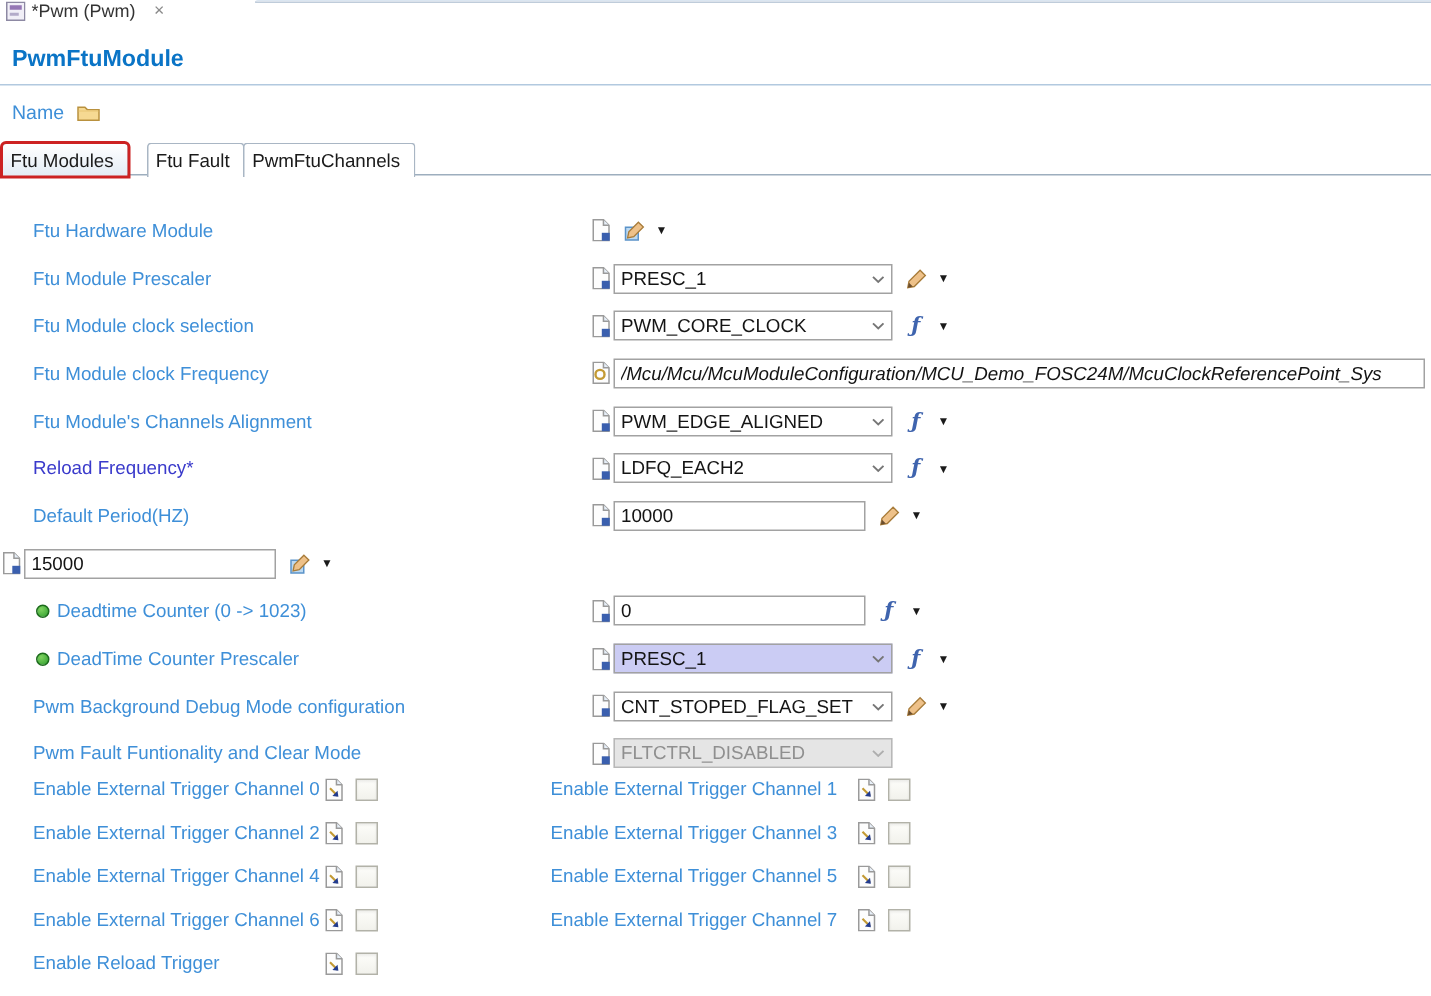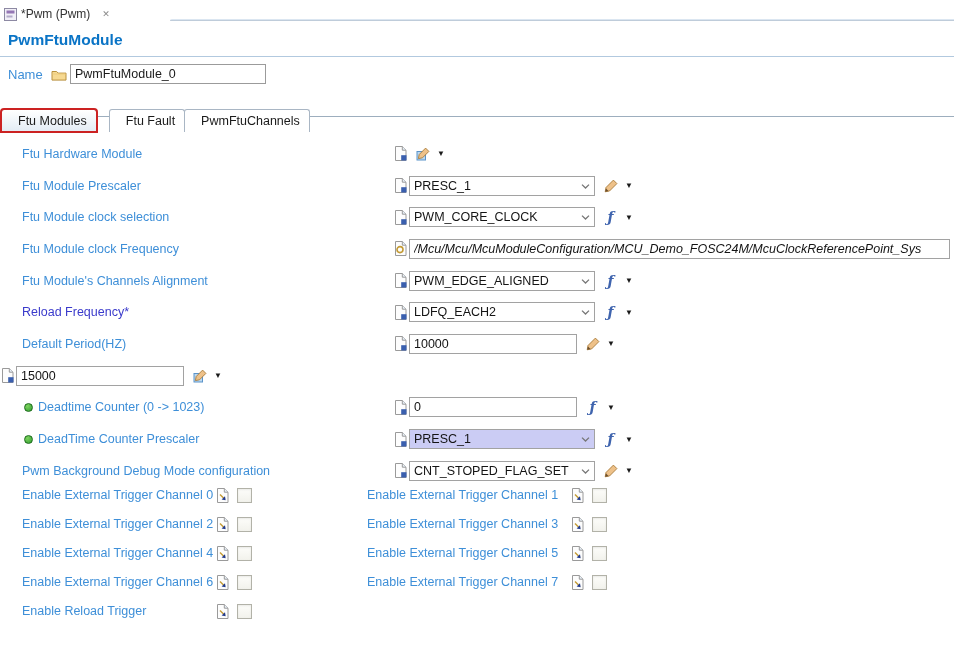--- a/index.html
+++ b/index.html
@@ -1,20 +1,20 @@
 <!DOCTYPE html>
 <html style="--label-blue: #3e8fd8; --title-blue: #0a74c6; --modified-blue: #3a3acb; --annot-red: #cc2222; --sel-bg: #cbccf4; --dis-bg: #e5e5e5;"><head>
 <meta charset="utf-8">
 <style>
   html,body{margin:0;padding:0;background:#fff;}
   body{width:954px;height:664px;overflow:hidden;font-family:"Liberation Sans",sans-serif;
        -webkit-font-smoothing:antialiased;position:relative;}
 
   
-  .ebar{display:flex;height:21px;width:954px;align-items:flex-end;}
+  .ebar{display:flex;height:21px;width:954px;align-items:flex-start;}
   .etab{display:flex;align-items:center;gap:4px;padding:0 6px 0 4px;width:160px;background:#fff;}
   .etab-title{font-size:12px;color:#333;white-space:nowrap;}
   .etab-close{font-size:9px;color:#8a8a8a;margin-left:8px;cursor:pointer;}
   .ebar-fill{flex:1;background:linear-gradient(#eaf2fa,#d5e4f3);
              border-bottom:1px solid #bfccda;border-left:1px solid #c6d2e0;border-top:1px solid #dbe6f1;
              border-top-left-radius:3px;}
 
   
   .page-title{margin:10px 12px 0 8px;font-size:15.5px;font-weight:bold;color:var(--title-blue);}
   .hsep{border:none;border-top:1px solid #b2c9df;margin:7px 0 0 0;}
@@ -22,22 +22,22 @@
   
   .name-row{display:flex;align-items:center;margin:7px 0 0 8px;height:20px;}
   .name-label{color:var(--label-blue);font-size:13px;width:40px;}
   .name-row .icon-cell{width:22px;display:flex;justify-content:center;}
   .name-input{width:186px;height:16px;border:1px solid #9b9b9b;font-family:"Liberation Sans",sans-serif;
               font-size:12.5px;color:#1a1a1a;padding:1px 4px;outline:none;}
 
   
   .ftabs{display:flex;align-items:flex-end;height:23px;margin-top:9px;border-bottom:1px solid #9daebe;
          padding-left:1px;position:relative;}
-  .ftab{font-size:12.5px;color:#1a1a1a;padding:3px 9px 3px 16px;border:1px solid #a9b6c4;border-bottom:none;
-        border-radius:3px 3px 0 0;background:#fff;cursor:pointer;position:relative;top:16px;height:16px;line-height:16px;text-align:center;}
+  .ftab{font-size:12.5px;color:#1a1a1a;padding:3px 9px 3px 5px;border:1px solid #a9b6c4;border-bottom:none;
+        border-radius:3px 3px 0 0;background:#fff;cursor:pointer;position:relative;top:2px;height:16px;line-height:16px;text-align:center;}
   .ftab.active{background:linear-gradient(#ffffff,#e2ebf4);outline:2px solid var(--annot-red);outline-offset:-1px;z-index:2;}
   .ftab.tab2{margin-left:12px;}
   .ftab.tab3{margin-left:-1px;}
 
   
   .form-rows{margin-top:21px;}
   .frow{display:flex;align-items:center;height:31.7px;}
   .flabel{width:393px;padding-left:22px;box-sizing:border-box;font-size:12.5px;color:var(--label-blue);
           white-space:nowrap;display:flex;align-items:center;}
   .flabel .bullet{width:7px;height:7px;border-radius:50%;background:radial-gradient(circle at 35% 30%,#7fd35f,#2f9e2f);
@@ -92,21 +92,20 @@
 <hr class="hsep">
 
 <div class="name-row">
   <span class="name-label">Name</span>
   <span class="icon-cell">
     <svg width="16" height="13" viewBox="0 0 16 13">
       <path d="M1 3.5 h4.6 l1.6 1.6 H15 v7 H1 z" fill="#f6d992" stroke="#b9913e" stroke-width="1"></path>
       <path d="M1.5 6 h13" stroke="#eccb7c" stroke-width="1"></path>
     </svg>
   </span>
-  <input class="name-input" readonly="" value="PwmFtuModule_0" style="">
 </div>
 
 <div class="ftabs">
   <div class="ftab active">Ftu Modules</div>
   <div class="ftab tab2">Ftu Fault</div>
   <div class="ftab tab3">PwmFtuChannels</div>
 </div>
 
 <div class="form-rows" id="form-rows">
     <div class="frow">
@@ -348,20 +347,38 @@
       <span class="actions">
         <span class="act-btn">
           <svg width="14" height="14" viewBox="0 0 14 14">
             <path d="M9.4 1.1 l3.5 3.5 -7.4 7.4 -4.3 0.8 0.8 -4.3 z" fill="#eec189" stroke="#a87c3a" stroke-width="0.9"></path>
             <path d="M2 9.5 l2.5 2.5 -3.3 0.8 z" fill="#6b4e2e"></path>
           </svg>
         </span>
         <span class="menu-arrow">▼</span>
       </span>
     </div>
+    <div class="frow">
+      <div class="flabel">
+        <span>Pwm Fault Funtionality and Clear Mode</span>
+      </div>
+      <span class="licon">
+        <svg width="13" height="15" viewBox="0 0 13 15">
+          <path d="M1.5 0.5 h6.8 l3.7 3.7 v10.3 h-10.5 z" fill="#fdfdfd" stroke="#9a9a9a"></path>
+          <path d="M8.3 0.5 v3.7 h3.7" fill="#e7eff8" stroke="#9a9a9a"></path>
+          <rect x="7.2" y="9.2" width="5.3" height="5.3" fill="#3a5fae"></rect>
+        </svg>
+      </span>
+      <div class="combo disabled">
+        <span class="val">FLTCTRL_DISABLED</span>
+        <span class="chev"><svg width="9" height="5" viewBox="0 0 9 5">
+            <polyline points="1,0.6 4.5,4 8,0.6" fill="none" stroke="currentColor" stroke-width="1.3"></polyline>
+          </svg></span>
+      </div>
+    </div>
   </div>
 <div class="trigger-grid" id="trigger-grid">
     <div class="trow">
       <span class="tg-label left">Enable External Trigger Channel 0</span>
       <span class="tg-icon">
         <svg width="13" height="15" viewBox="0 0 13 15">
           <path d="M1.5 0.5 h6.8 l3.7 3.7 v10.3 h-10.5 z" fill="#fdfdfd" stroke="#9a9a9a"></path>
           <path d="M8.3 0.5 v3.7 h3.7" fill="#e7eff8" stroke="#9a9a9a"></path>
           <path d="M4 6.5 l5 5" stroke="#c39a34" stroke-width="1.4"></path>
           <path d="M9.6 12.2 l-4 -0.6 3.4 -3.4 z" fill="#233c8e"></path>

